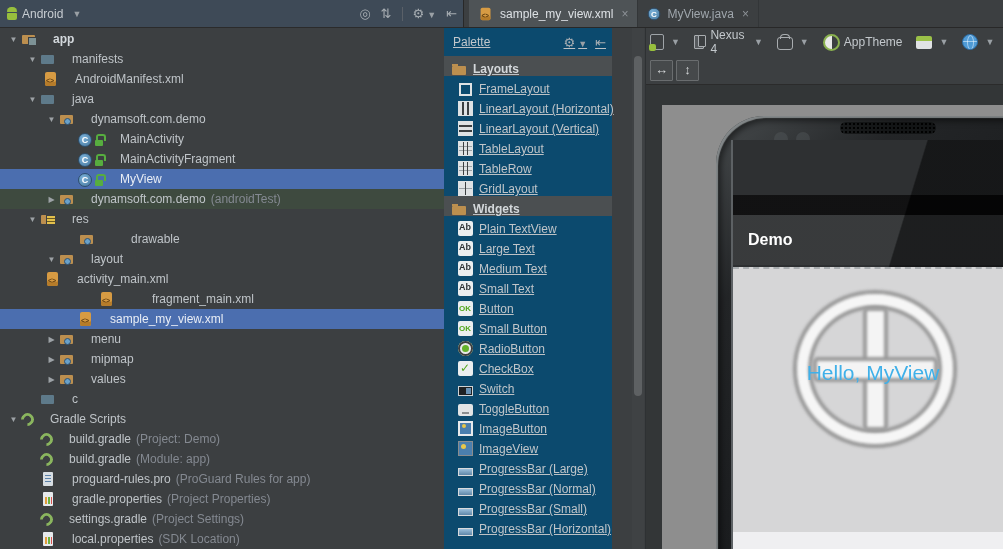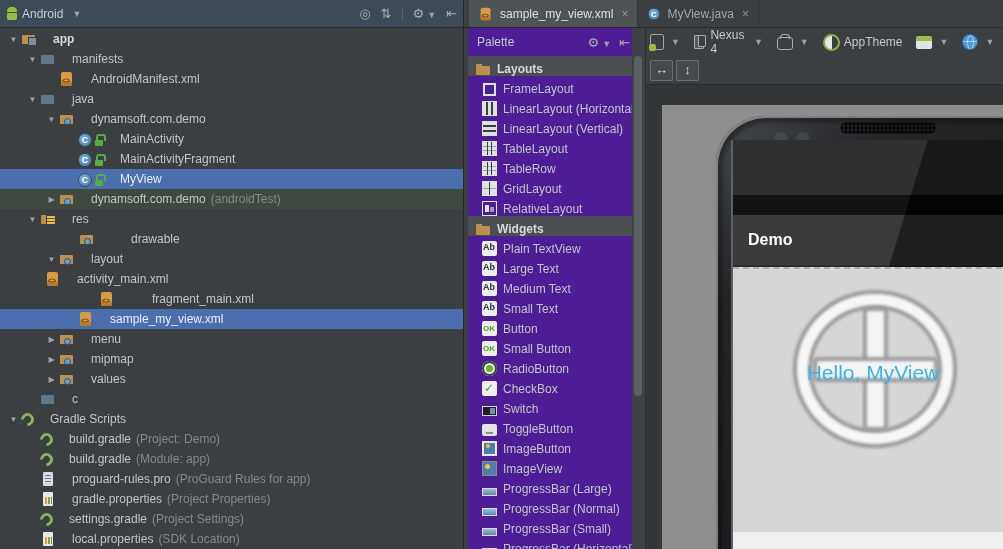--- a/index.html
+++ b/index.html
@@ -76,21 +76,21 @@
 
   
   #tabbar{left:464px;top:0;width:539px;height:28px;background:#3c3f41;border-bottom:1px solid #282828;
      display:flex;align-items:stretch;padding-left:5px;box-sizing:border-box;}
   .tab{display:flex;align-items:center;gap:6px;padding:0 9px;border-right:1px solid #333638;color:#9fa6ac;}
   .tab.active{background:#4e5356;color:#dce0e4;}
   .tab .close{color:#8d9297;font-size:12px;margin-left:2px;}
   .tab .tico{transform:scale(.9);}
 
   
-  #palette{left:468px;top:28px;width:168px;height:521px;background:#4c1d95;}
+  #palette{left:444px;top:28px;width:168px;height:521px;background:#0c4a6e;text-decoration:underline;}
   #palette-header{height:28px;display:flex;align-items:center;padding:0 6px 0 9px;box-sizing:border-box;color:#c3c8cc;}
   #palette-header .ph-icons{margin-left:auto;display:flex;align-items:center;gap:8px;color:#a7adb2;}
   .prow{display:flex;align-items:flex-end;height:20px;padding-left:14px;white-space:nowrap;color:#c0c5c9;}
   .prow.hdr{background:#4b4f51;padding-left:8px;font-weight:bold;color:#d4d8db;}
   .pico{width:15px;height:15px;flex:none;margin-right:6px;position:relative;box-sizing:border-box;display:inline-block;}
   .pfolder{width:15px;height:13px;position:relative;margin-right:6px;flex:none;}
   .pfolder::before{content:"";position:absolute;left:0;top:3px;width:14px;height:9px;background:#bc8f4f;border-radius:1px;}
   .pfolder::after{content:"";position:absolute;left:0;top:1px;width:6px;height:2px;background:#bc8f4f;}
 
   .pi-lay-frame{border:2px solid #dfe2e4;margin:1px 7px 0 1px;width:13px;height:13px;}
@@ -191,21 +191,21 @@
         <div class="trow" style="padding-left: 6px;">
           <span class="arrow">▼</span>
           <span class="tico tico-folder-app"></span>
           <span class="tlabel bold">app</span>
         </div>
         <div class="trow" style="padding-left: 25px;">
           <span class="arrow">▼</span>
           <span class="tico tico-folder-blue"></span>
           <span class="tlabel">manifests</span>
         </div>
-        <div class="trow" style="padding-left: 44px;">
+        <div class="trow" style="padding-left: 28px;">
           <span class="arrow"></span>
           <span class="tico tico-file-xml"></span>
           <span class="tlabel">AndroidManifest.xml</span>
         </div>
         <div class="trow" style="padding-left: 25px;">
           <span class="arrow">▼</span>
           <span class="tico tico-folder-blue"></span>
           <span class="tlabel">java</span>
         </div>
         <div class="trow" style="padding-left: 44px;">
@@ -375,24 +375,20 @@
           <span class="pico pi-lay-table"></span>
           <span>TableLayout</span>
         </div>
         <div class="prow">
           <span class="pico pi-lay-table"></span>
           <span>TableRow</span>
         </div>
         <div class="prow">
           <span class="pico pi-lay-grid"></span>
           <span>GridLayout</span>
-        </div>
-        <div class="prow">
-          <span class="pico pi-lay-rel"></span>
-          <span>RelativeLayout</span>
         </div>
         <div class="prow hdr">
           <span class="pfolder"></span>
           <span>Widgets</span>
         </div>
         <div class="prow">
           <span class="pico pi-w-text"></span>
           <span>Plain TextView</span>
         </div>
         <div class="prow">

